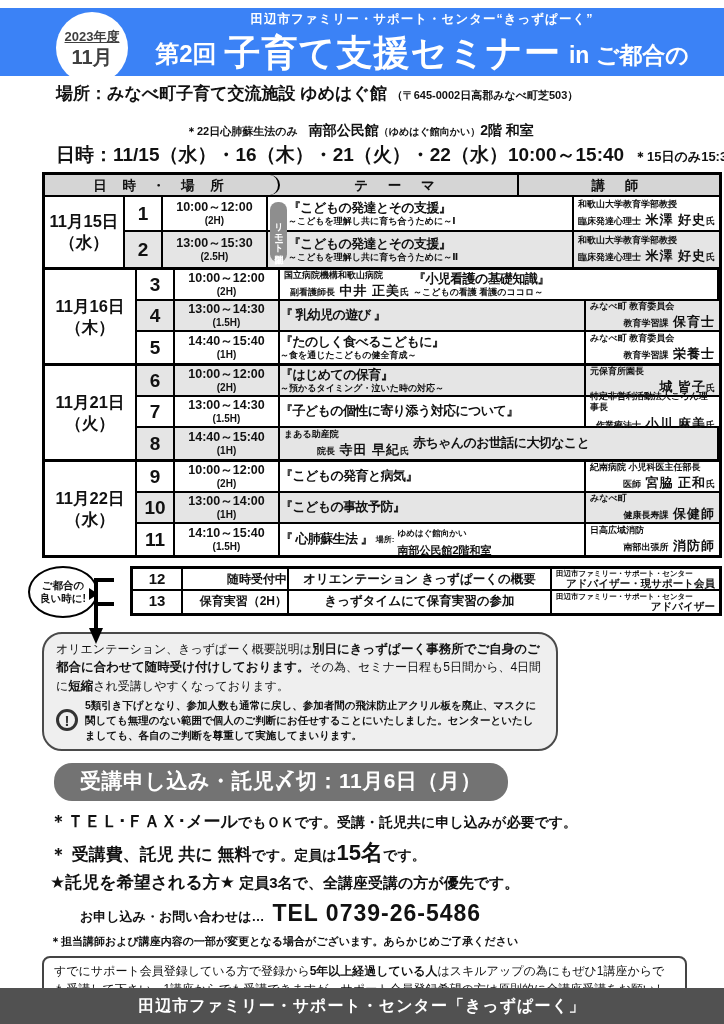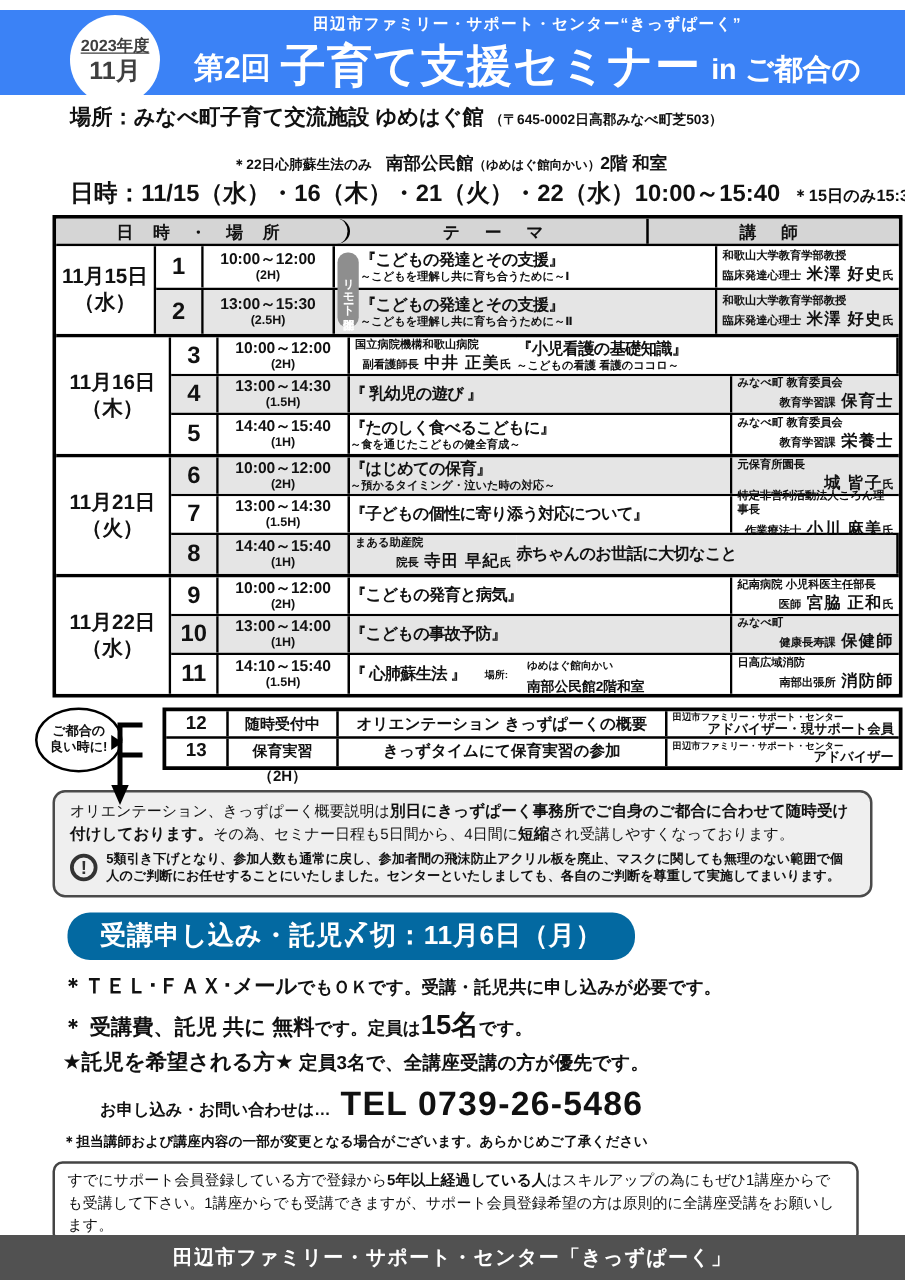--- a/index.html
+++ b/index.html
@@ -52,65 +52,65 @@
   .theme .ts { font-size:9px; font-weight:bold; white-space:nowrap; }
   .teach { flex:1; padding:1px 4px; line-height:1.2; justify-content:center; }
   .teach .org { font-size:9px; font-weight:bold; }
   .teach .nm { text-align:right; white-space:nowrap; }
   .teach .role { font-size:9px; font-weight:bold; }
   .teach .name { font-size:13px; font-weight:bold; letter-spacing:1px; }
   .teach .suf { font-size:9px; font-weight:bold; }
   .remote { position:absolute; left:145px; top:5px; bottom:5px; width:17px; background:#8e8e8e; color:#fff; border-radius:8px;
             writing-mode:vertical-rl; text-orientation:upright; font-size:9px; font-weight:bold; display:flex; align-items:center; justify-content:center; letter-spacing:0; z-index:1; }
   .g0 .theme { padding-left:20px; }
-  .place-wrap { display:flex; align-items:center; gap:15px; }
+  .place-wrap { display:flex; align-items:center; gap:3px; }
   .place-col { text-align:left; line-height:1.1; }
   .pl { font-size:8px; font-weight:bold; }
   .pv1 { font-size:8.5px; font-weight:bold; }
   .pv2 { font-size:11px; font-weight:bold; }
 
   
   .extra-wrap { position:relative; margin:8px 0 0 42px; width:680px; height:52px; }
   .subtable { position:absolute; left:88px; right:0; top:0; border:3px solid #000; }
   .srow { display:flex; border-bottom:2px solid #000; height:22px; line-height:20px; }
   .srow:last-child { border-bottom:none; }
   .sno { width:50px; border-right:2px solid #000; text-align:center; font-size:15px; font-weight:bold; }
-  .stime { width:88px; border-right:2px solid #000; text-align:center; font-size:12px; font-weight:bold; }
+  .stime { width:106px; border-right:2px solid #000; text-align:right; font-size:12px; font-weight:bold; }
   .stheme { width:263px; border-right:2px solid #000; text-align:center; font-size:12.5px; font-weight:bold; }
   .steach { flex:1; padding:0 4px; line-height:1; display:flex; flex-direction:column; justify-content:center; }
   .sorg { font-size:7.5px; font-weight:bold; }
   .snm { font-size:10.5px; font-weight:bold; text-align:right; }
   .bubble { position:absolute; left:-14px; top:0; width:70px; height:52px; border:2px solid #000; border-radius:50%;
             display:flex; flex-direction:column; align-items:center; justify-content:center; font-size:10.5px; font-weight:bold; background:#fff; line-height:1.2; }
   .bubble:after { content:""; position:absolute; right:-8px; top:20px; border:6px solid transparent; border-left:9px solid #000; }
   .elbow { position:absolute; left:44px; top:2px; width:30px; height:82px; z-index:2; }
 
   
-  .notice { margin:14px 0 0 42px; width:656px; border:2px solid #4a4a4a; border-radius:10px; background:#efefef; padding:6px 12px 7px; }
+  .notice { margin:14px 0 0 42px; width:516px; border:2px solid #4a4a4a; border-radius:20px; background:#efefef; padding:6px 12px 7px; }
   .notice .p1 { font-size:12px; line-height:1.45; }
   .notice .p1 b { font-size:12.5px; }
   .notice .p2 { display:flex; gap:7px; margin-top:3px; align-items:center; }
   .bang { flex:0 0 22px; width:22px; height:22px; border:3px solid #333; border-radius:50%; display:flex; align-items:center; justify-content:center; font-weight:bold; font-size:15px; color:#333; }
   .notice .p2 span { font-size:10.5px; font-weight:bold; line-height:1.4; }
 
   
-  .banner { margin:12px 0 0 54px; display:inline-block; background:#0369a1; color:#fff; border-radius:18px; padding:4px 26px 6px; font-size:21px; font-weight:bold; letter-spacing:0.5px; }
+  .banner { margin:12px 0 0 54px; display:inline-block; background:#737373; color:#fff; border-radius:18px; padding:4px 26px 6px; font-size:21px; font-weight:bold; letter-spacing:0.5px; }
 
   
   .apply { margin:8px 0 0 50px; line-height:1.55; }
   .apply .a1 { font-size:14px; font-weight:bold; }
   .apply .a1 .bg { font-size:17px; }
   .apply .a2 { font-size:14px; font-weight:bold; }
   .apply .a2 .bg { font-size:17px; }
   .apply .a2 .huge { font-size:22px; }
   .apply .a3 { font-size:15px; font-weight:bold; }
   .apply .a3 .bg { font-size:17px; }
   .apply .a4 { margin-left:30px; }
   .apply .a4 .lbl { font-size:13px; font-weight:bold; }
-  .apply .a4 .tel { font-size:27px; font-weight:bold; letter-spacing:1px; margin-left:8px; }
+  .apply .a4 .tel { font-size:23px; font-weight:bold; letter-spacing:1px; margin-left:8px; }
   .apply .a5 { font-size:11px; font-weight:bold; margin-top:1px; }
 
   
   .member { margin:6px 0 0 42px; width:645px; border:2px solid #444; border-radius:8px; padding:4px 10px; font-size:12px; line-height:1.5; }
 
   
   .cut { margin:10px 0 0; border-top:2px dashed #8a8a8a; }
   .form-title { text-align:center; font-size:19px; font-weight:bold; margin-top:8px; letter-spacing:1px; }
 
   

